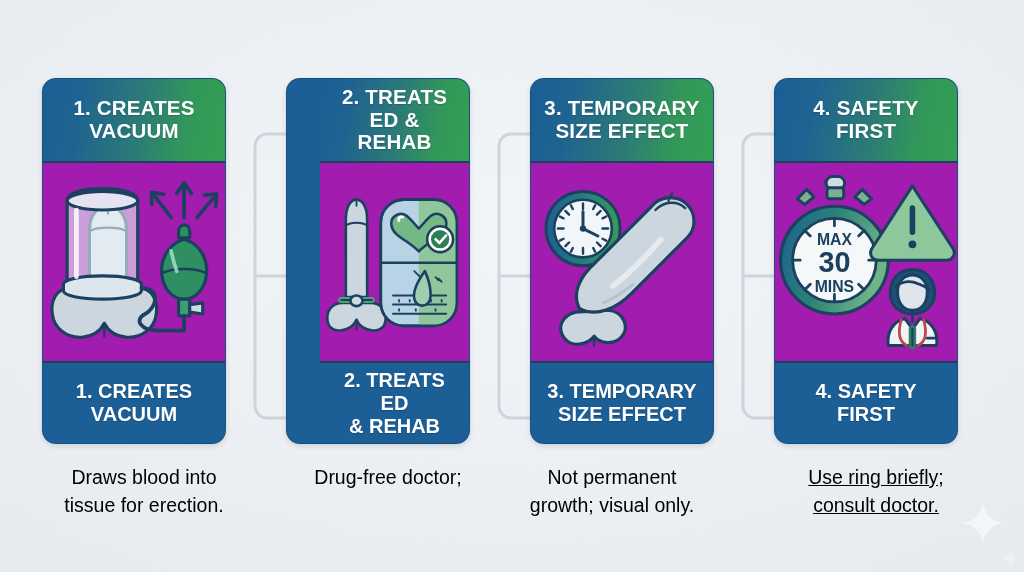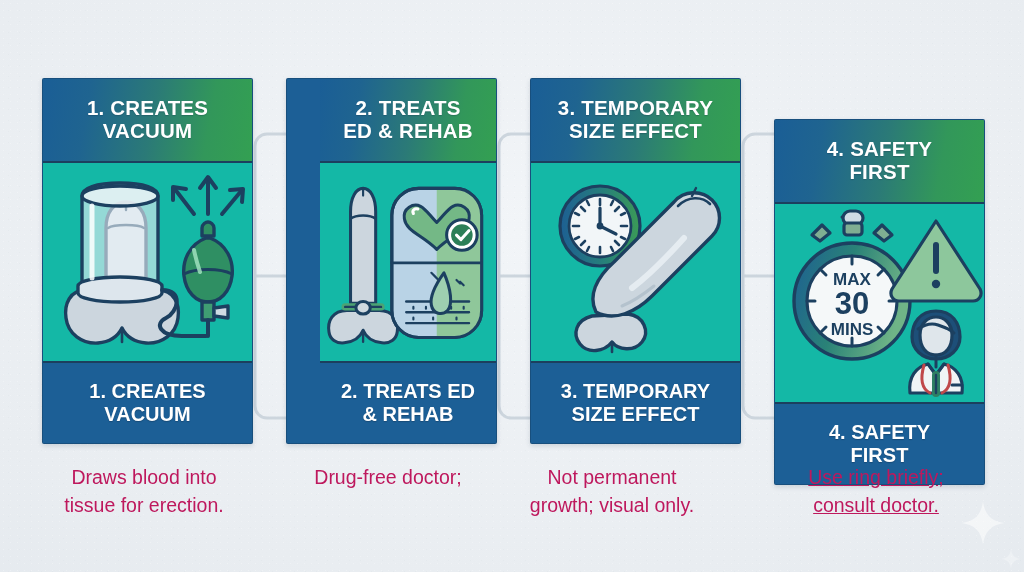--- a/index.html
+++ b/index.html
@@ -57,22 +57,22 @@
     top: 128px;
     width: 44px;
     height: 296px;
     pointer-events: none;
   }
 
   
   .card {
     position: absolute;
     top: 78px;
-    width: 211px;
-    border-radius: 2px;
+    width: 184px;
+    border-radius: 14px;
     overflow: hidden;
     background: #1c5f96;
     box-shadow: 0 2px 5px rgba(30,55,80,0.16);
     border: 1px solid rgba(18,52,80,0.35);
     box-sizing: border-box;
   }
   .card-head {
     height: 82px;
     display: flex;
     align-items: center;
@@ -83,21 +83,21 @@
     font-size: 20.5px;
     font-weight: bold;
     letter-spacing: 0.2px;
     line-height: 1.12;
     padding: 0 10px;
     box-sizing: border-box;
     text-shadow: 0 1px 1px rgba(20,45,70,0.28);
   }
   .card-art {
     height: 198px;
-    background: #14b8a6;
+    background: #a21caf;
     border-top: 2px solid #1c3f5e;
     border-bottom: 2px solid #1c3f5e;
     position: relative;
     display: flex;
     align-items: center;
     justify-content: flex-end;
   }
   .card-art svg { display: block; }
   .card-foot {
     height: 80px;
@@ -113,21 +113,21 @@
     padding: 0 8px;
     box-sizing: border-box;
     text-shadow: 0 1px 1px rgba(15,40,65,0.35);
   }
   .caption {
     position: absolute;
     top: 464px;
     width: 232px;
     text-align: center;
     font-size: 19.5px;
-    color: #be185d;
+    color: #000000;
     line-height: 1.42;
   }
   .cap-line { display: block; white-space: nowrap; }
 </style>
 </head>
 <body>
 
 <div class="bg-wrap">
   <div class="bg-noise"></div>
   <svg class="sparkle" viewBox="0 0 100 100">
@@ -340,21 +340,21 @@
         <span>3. TEMPORARY</span><br>
         <span>SIZE EFFECT</span>
       </span>
     </div>
   </div>
   <div class="caption" style="left:496px;">
     <span class="cap-line">Not permanent</span>
     <span class="cap-line">growth; visual only.</span>
   </div>
 
-  <div class="card" style="left:774px;margin-top:41px;">
+  <div class="card" style="left:774px;">
     <div class="card-head">
       <span>
         <span>4. SAFETY</span><br>
         <span>FIRST</span>
       </span>
     </div>
     <div class="card-art">
       <svg width="196" height="192" viewBox="0 0 196 192">
         <defs>
           <linearGradient id="swrim" x1="0" y1="0" x2="1" y2="0.3">

